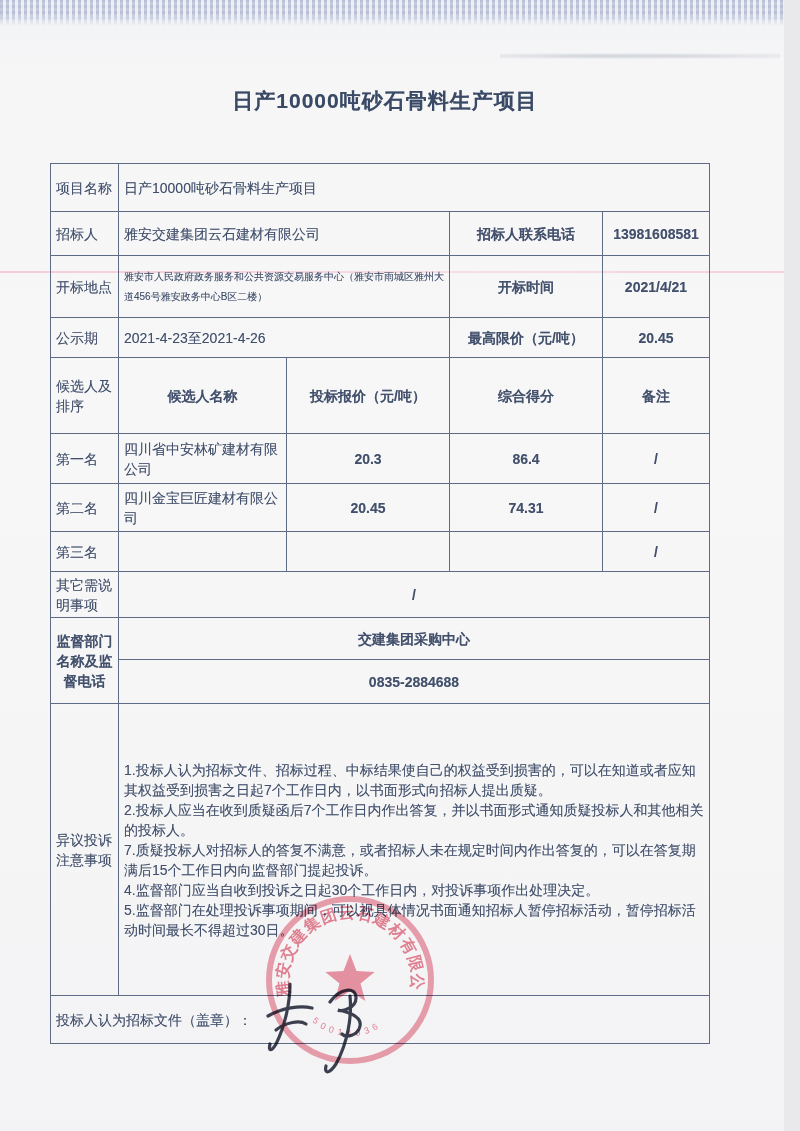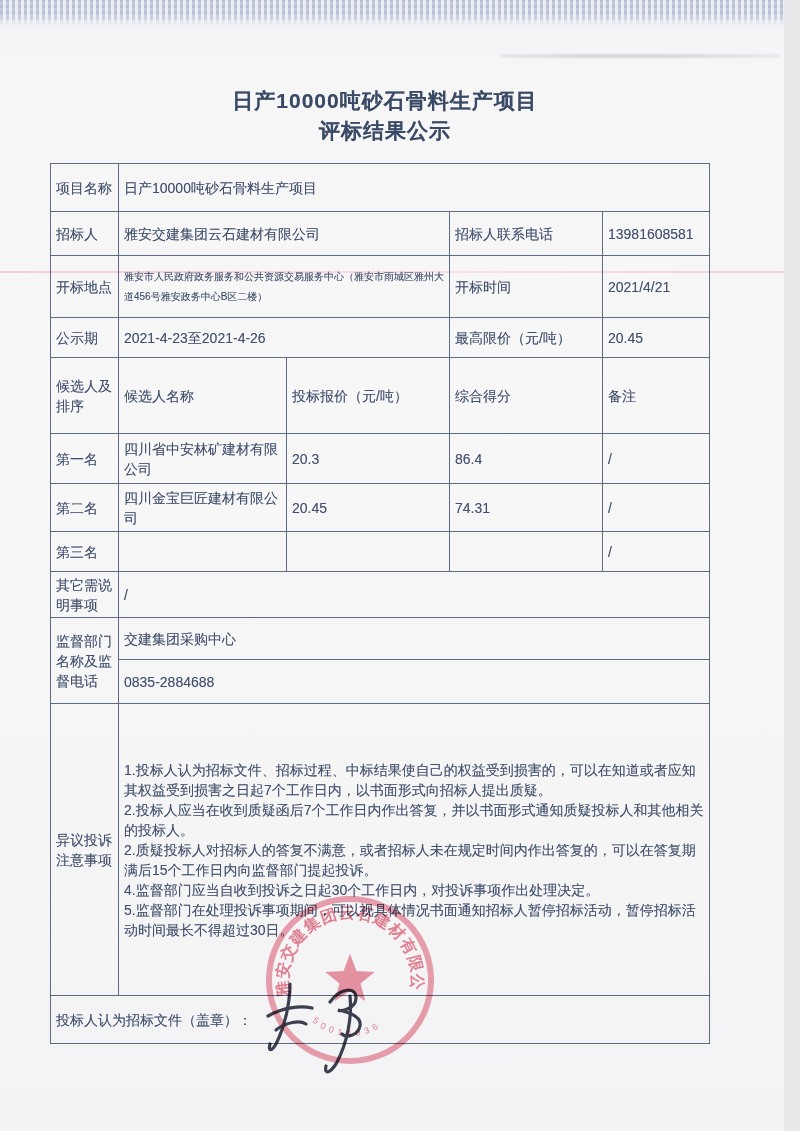--- a/index.html
+++ b/index.html
@@ -37,21 +37,21 @@
     border-collapse:collapse;table-layout:fixed;
     font-size:14px;color:#42506c;
   }
   table.doc td{
     border:1.6px solid #5d6b84;vertical-align:middle;
     padding:2px 5px;line-height:20px;
     text-shadow:0 0 .5px rgba(66,80,108,.4);
     overflow:hidden;
   }
   td.lab{padding-left:5px;padding-right:2px;}
-  td.ctr{text-align:left;padding:2px 2px;}
+  td.ctr{text-align:center;padding:2px 2px;font-weight:bold;}
   td.small{font-size:10px;line-height:19px;}
   td.notes{padding:8px 8px 8px 7px;line-height:23.5px;vertical-align:middle;}
   .notes div{margin:0;}
   
   .stamp{
     position:absolute;left:264px;top:894px;width:172px;height:172px;
     mix-blend-mode:multiply;opacity:.9;filter:blur(.3px);
   }
   
   .signature{
@@ -69,21 +69,20 @@
 
 <div class="page">
 
   <div class="scan-band"></div>
   <div class="smudge"></div>
   <div class="scan-line-pink"></div>
   <div class="scan-edge-right"></div>
 
   <div class="title">
     <div>日产10000吨砂石骨料生产项目</div>
-    <div>评标结果公示</div>
   </div>
 
   <table class="doc">
     <colgroup>
       <col style="width:68px">
         <col style="width:168px">
         <col style="width:163px">
       <col style="width:153px">
         <col style="width:107px">
     </colgroup>
@@ -158,21 +157,21 @@
     </tr>
     <tr style="height:44px">
       <td colspan="4" class="ctr">0835-2884688</td>
     </tr>
 
     <tr style="height:292px">
       <td class="lab">异议投诉注意事项</td>
       <td colspan="4" class="notes">
         <div>1.投标人认为招标文件、招标过程、中标结果使自己的权益受到损害的，可以在知道或者应知其权益受到损害之日起7个工作日内，以书面形式向招标人提出质疑。</div>
         <div>2.投标人应当在收到质疑函后7个工作日内作出答复，并以书面形式通知质疑投标人和其他相关的投标人。</div>
-        <div>2.质疑投标人对招标人的答复不满意，或者招标人未在规定时间内作出答复的，可以在答复期满后15个工作日内向监督部门提起投诉。</div>
+        <div>7.质疑投标人对招标人的答复不满意，或者招标人未在规定时间内作出答复的，可以在答复期满后15个工作日内向监督部门提起投诉。</div>
         <div>4.监督部门应当自收到投诉之日起30个工作日内，对投诉事项作出处理决定。</div>
         <div>5.监督部门在处理投诉事项期间，可以视具体情况书面通知招标人暂停招标活动，暂停招标活动时间最长不得超过30日。</div>
       </td>
     </tr>
 
     <tr style="height:48px">
       <td colspan="5">投标人认为招标文件（盖章）：</td>
     </tr>
   </tbody>
     </table>

